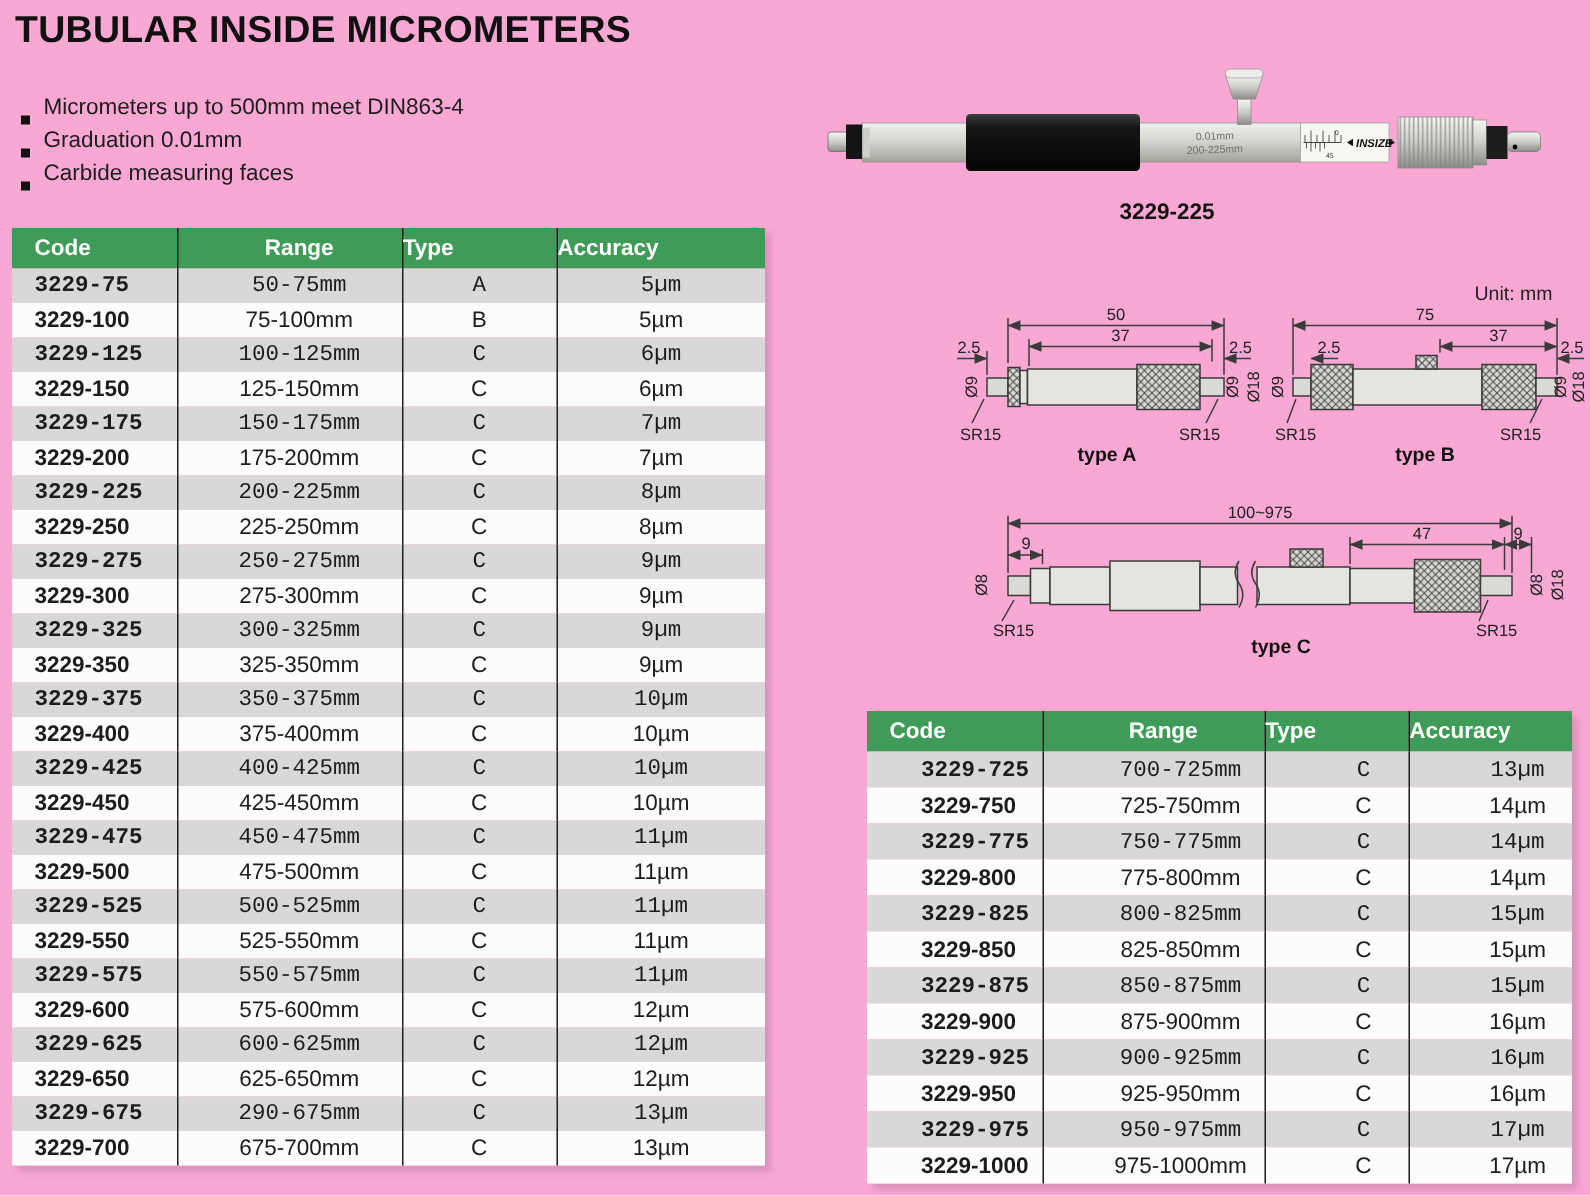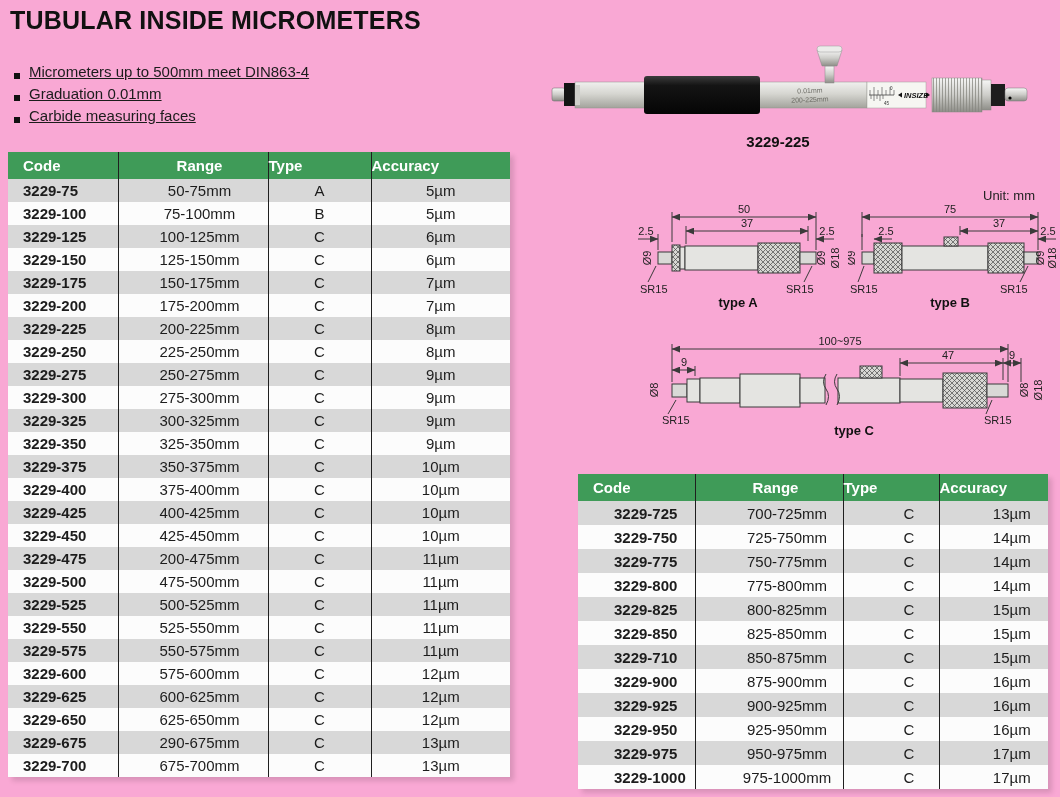--- a/index.html
+++ b/index.html
@@ -6,21 +6,21 @@
   html,body { background:#fff; }
   .page {
     position:relative; width:1060px; height:797px; background:#f9a8d4;
     font-family:"Liberation Sans", sans-serif; color:#1c1c1c; overflow:hidden;
   }
   .page-title {
     position:absolute; left:10px; top:6px;
     font-size:25px; font-weight:bold; letter-spacing:.2px; color:#111;
   }
   .features { position:absolute; left:14px; top:61px; list-style:none; }
-  .features li { display:flex; align-items:center; font-size:15px; line-height:22px;text-decoration:underline; }
+  .features li { display:flex; align-items:flex-end; font-size:15px; line-height:22px; }
   .features .sq { width:6px; height:6px; background:#111; margin:8px 9px 0 0; flex:0 0 auto; }
   .photo-caption {
     position:absolute; left:548px; top:133px; width:460px; text-align:center;
     font-size:15px; font-weight:bold; color:#111;
   }
   .unit-note { position:absolute; left:960px; top:188px; width:90px; font-size:13px; color:#222;margin-left:23px; }
   svg text { font-family:"Liberation Sans", sans-serif; }
   .dimtxt { font-size:11px; fill:#222; }
   .diatxt { font-size:11px; fill:#222; }
   .typlbl { font-size:13px; font-weight:bold; fill:#111; }
@@ -35,21 +35,21 @@
   table.spec th {
     background:var(--green,#3f9b58); color:#fff; font-size:15px; font-weight:bold;
     height:27px; padding:0 0 0 0; text-align:left;
   }
   table.spec td { height:23px; padding:0; text-align:center; }
   table#right-table td { height:24px;padding-left:36px; }
   table.spec th:nth-child(1), table.spec td:nth-child(1) { text-align:left; padding-left:15px; }
   table.spec th:nth-child(2), table.spec td:nth-child(2) { text-align:center; padding-left:13px; }
   table.spec td:nth-child(1) { font-weight:bold; }
   table.spec th:nth-child(n+2), table.spec td:nth-child(n+2) { border-left:1.5px solid #1f1f1f; }
-  table.spec tr.odd  { background:#d8d8d8; }
+  table.spec tr.odd  { background:#d8d8d8;font-family:Liberation Mono, monospace; }
   table.spec tr.even { background:#fcfcfc; }
   #left-table  { left:8px;  top:152px; width:502px; }
   #right-table { left:578px; top:474px; width:470px; }
   .absvg { position:absolute; }
 </style>
 </head>
 <body>
 
 <div class="page">
 
@@ -353,21 +353,21 @@
           <td>10µm</td>
         </tr>
         <tr class="even">
           <td>3229-450</td>
           <td>425-450mm</td>
           <td>C</td>
           <td>10µm</td>
         </tr>
         <tr class="odd">
           <td>3229-475</td>
-          <td>200-475mm</td>
+          <td>450-475mm</td>
           <td>C</td>
           <td>11µm</td>
         </tr>
         <tr class="even">
           <td>3229-500</td>
           <td>475-500mm</td>
           <td>C</td>
           <td>11µm</td>
         </tr>
         <tr class="odd">
@@ -467,21 +467,21 @@
           <td>C</td>
           <td>15µm</td>
         </tr>
         <tr class="even">
           <td>3229-850</td>
           <td>825-850mm</td>
           <td>C</td>
           <td>15µm</td>
         </tr>
         <tr class="odd">
-          <td>3229-710</td>
+          <td>3229-875</td>
           <td>850-875mm</td>
           <td>C</td>
           <td>15µm</td>
         </tr>
         <tr class="even">
           <td>3229-900</td>
           <td>875-900mm</td>
           <td>C</td>
           <td>16µm</td>
         </tr>

